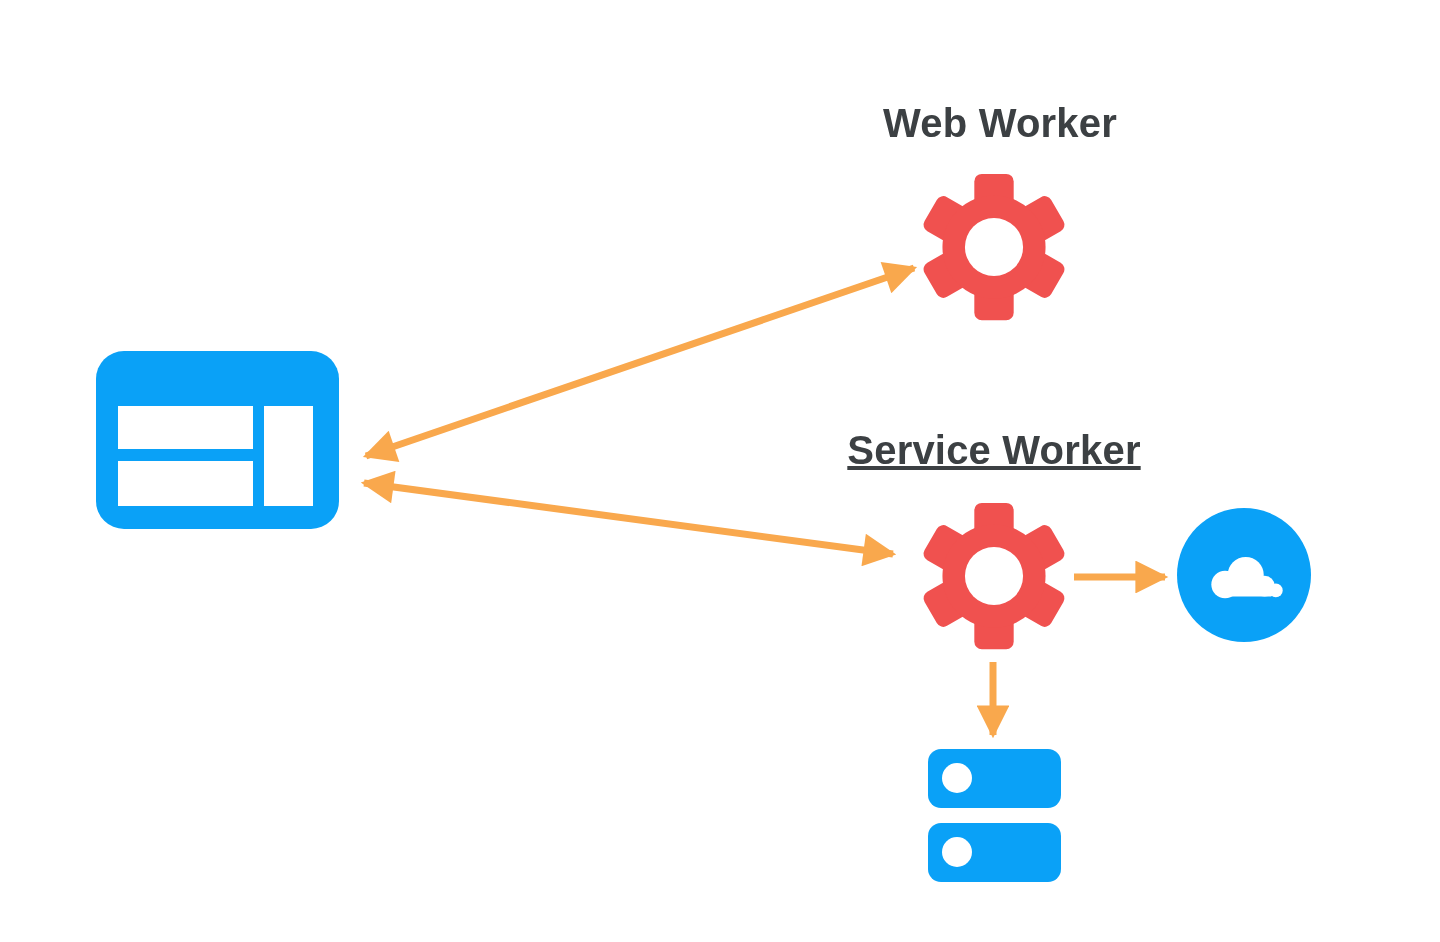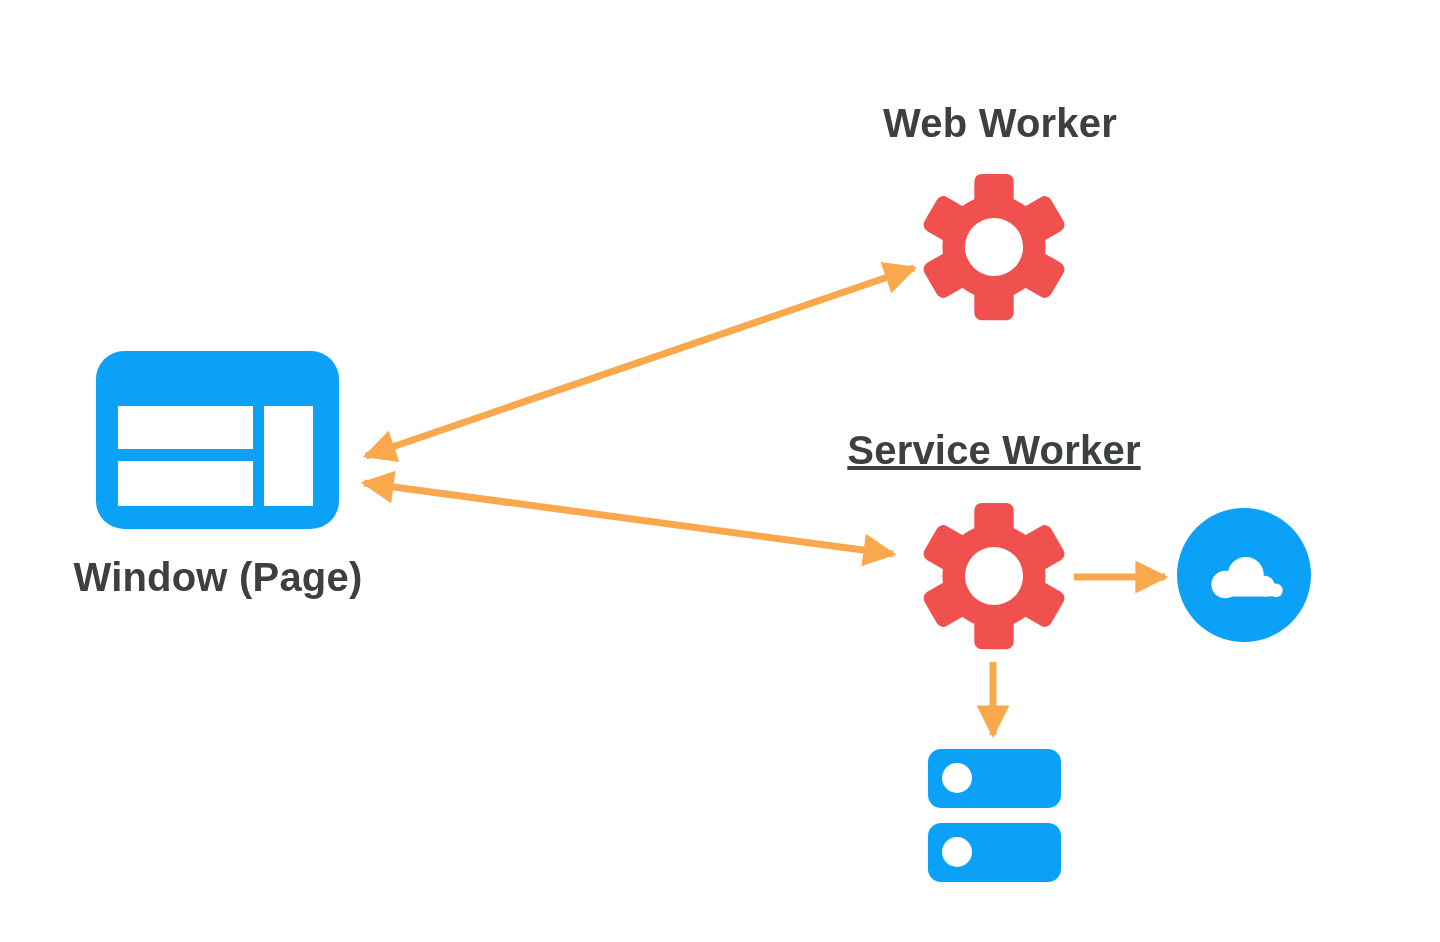--- a/index.html
+++ b/index.html
@@ -122,21 +122,20 @@
   <div class="node-label label-service-worker">Service Worker</div>
   <svg class="gear gear-service-worker" viewBox="-80 -80 160 160">
     <use href="#gear-shape"></use>
   </svg>
 
   <div class="window-icon">
     <div class="wbar wbar1"></div>
     <div class="wbar wbar2"></div>
     <div class="wvbar"></div>
   </div>
-  <div class="node-label label-window">Window (Page)</div>
 
   <div class="cloud-circle">
     <svg class="cloud-svg" viewBox="0 0 100 62">
       <circle cx="28" cy="42" r="16"></circle>
       <circle cx="52" cy="31" r="21"></circle>
       <circle cx="74" cy="44" r="12"></circle>
       <circle cx="87" cy="49" r="8"></circle>
       <rect x="26" y="40" width="62" height="16" rx="8"></rect>
     </svg>
   </div>

